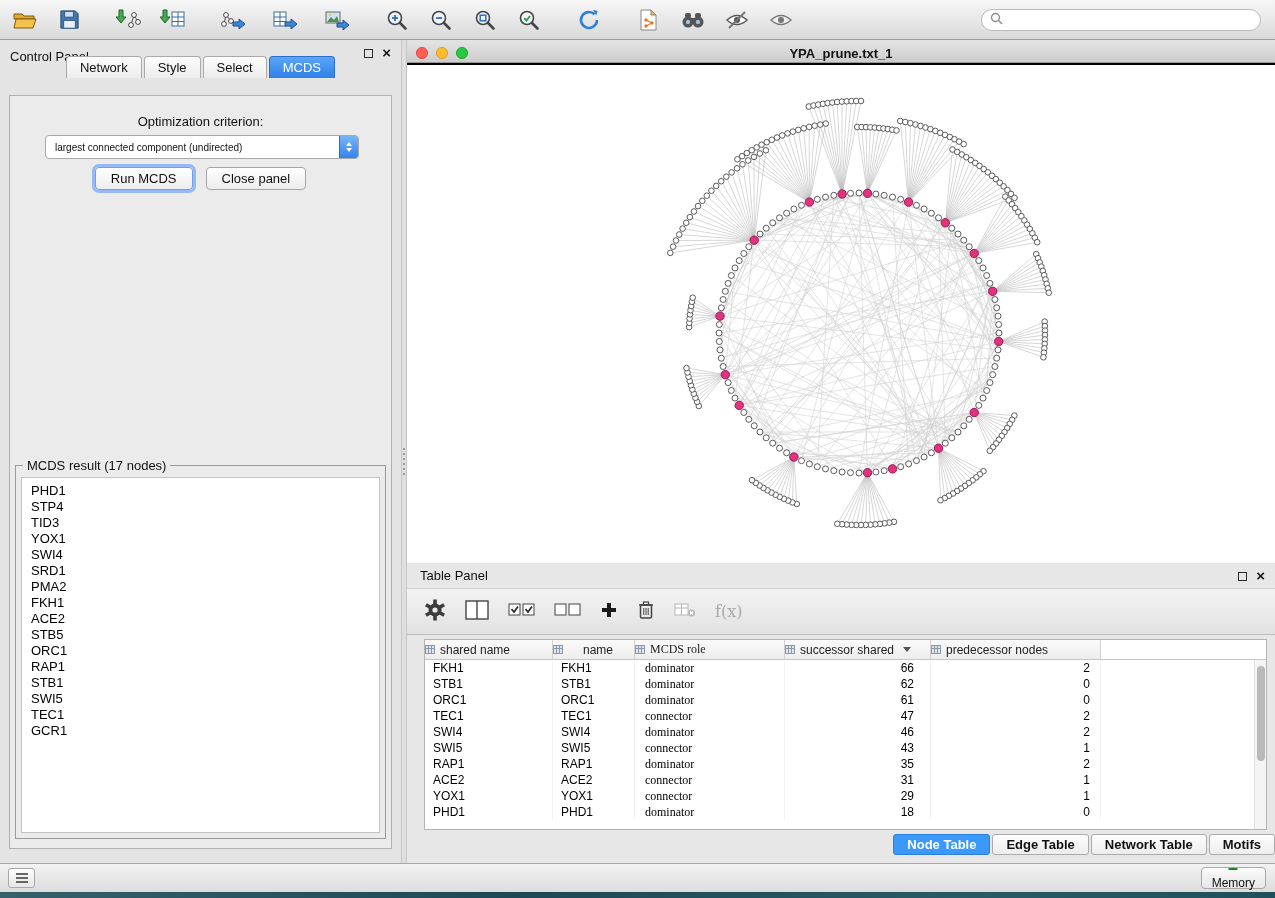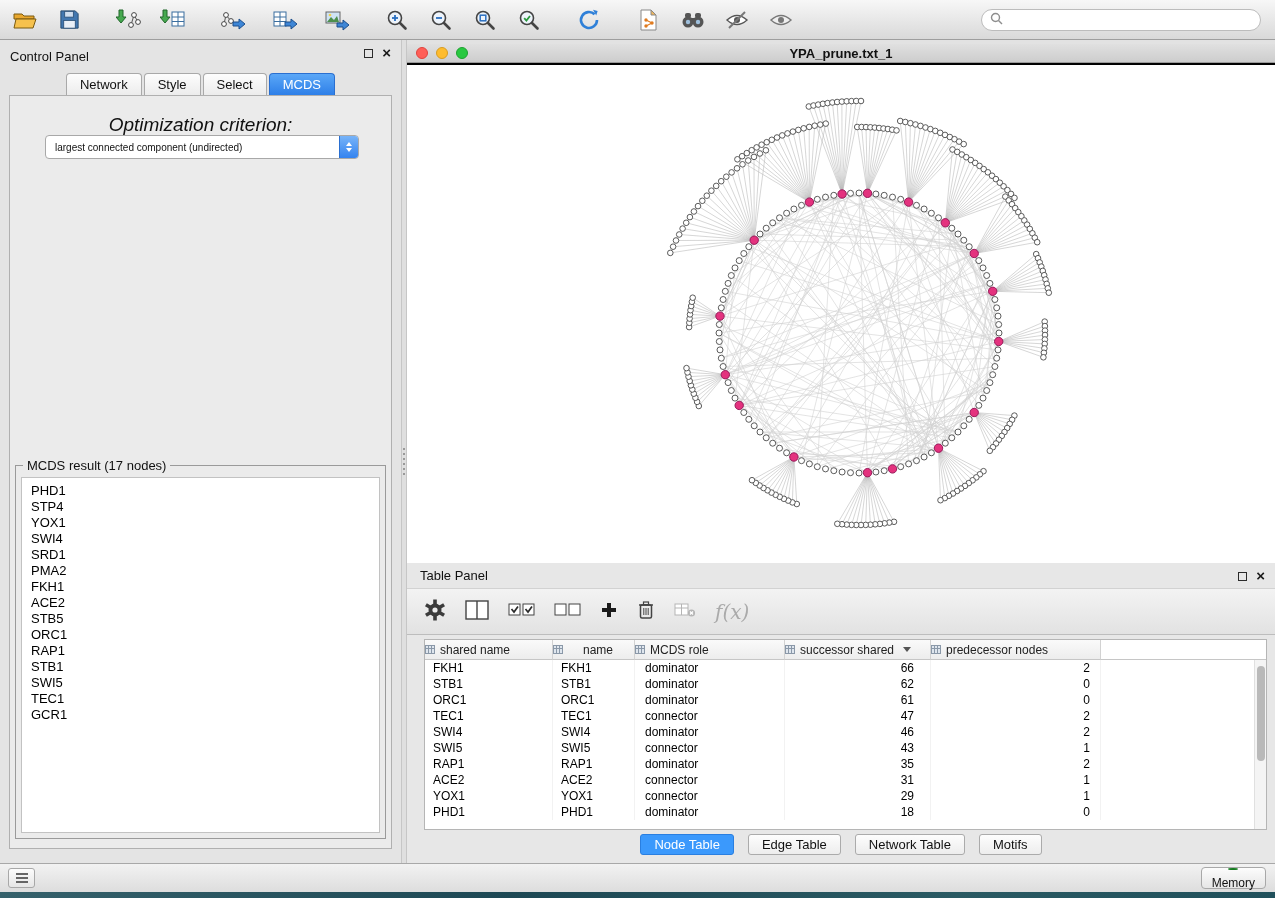--- a/index.html
+++ b/index.html
@@ -16,27 +16,27 @@
   .search { position:absolute; right:14px; top:9px; width:280px; height:22px; background:#fff;
     border:1px solid #bcbcbc; border-radius:12px; display:flex; align-items:center; padding:0 8px; gap:5px; }
   .search input { border:none; outline:none; flex:1; font-size:12px; font-family:"Liberation Sans",sans-serif; background:transparent; }
 
   
   .control-panel { position:absolute; left:0; top:40px; width:401px; bottom:35px; background:#e4e4e4; }
   .cp-title { position:absolute; left:10px; top:9px; font-size:13px; color:#111; }
   .win-btns { position:absolute; right:10px; top:8px; display:flex; align-items:center; gap:9px; }
   .float-ic { width:9px; height:9px; border:1.5px solid #2b2b2b; display:inline-block; }
   .close-ic { font-size:15px; font-weight:900; color:#1a1a1a; line-height:10px; }
-  .cp-tabs { position:absolute; top:33px; left:0; right:0; display:flex; justify-content:center; }
+  .cp-tabs { position:absolute; top:16px; left:0; right:0; display:flex; justify-content:center; }
   .tab { padding:3px 13px; font-size:13px; color:#111; background:linear-gradient(#fdfdfd,#ececec);
     border:1px solid #a9a9a9; border-bottom:none; border-radius:4px 4px 0 0; margin:0 1px; }
   .tab.active { background:linear-gradient(#5aa7f7,#2e7fe8); color:#fff; border-color:#2a6fd0; }
   .cp-content { position:absolute; left:9px; right:9px; top:55px; bottom:14px;
     background:#ebebeb; border:1px solid #b0b0b0; }
-  .opt-label { margin-top:18px; text-align:center; font-size:19px; color:#111;font-style:italic; }
+  .opt-label { margin-top:18px; text-align:center; font-size:13px; color:#111; }
   .dropdown { position:absolute; left:35px; width:314px; top:39px; height:24px; background:#fff;
     border:1px solid #a8a8a8; border-radius:4px; display:flex; align-items:center; overflow:hidden; }
   .dd-text { flex:1; padding:0 9px; font-size:10px; white-space:nowrap; overflow:hidden; color:#111; }
   .dd-stepper { width:19px; height:24px; background:linear-gradient(#7ab6f9,#3181ef);
     display:flex; flex-direction:column; align-items:center; justify-content:center; border-left:1px solid #2a6fd0; }
   .dd-up { width:0; height:0; border-left:3.5px solid transparent; border-right:3.5px solid transparent; border-bottom:4.5px solid #fff; margin-bottom:2px; }
   .dd-down { width:0; height:0; border-left:3.5px solid transparent; border-right:3.5px solid transparent; border-top:4.5px solid #fff; }
   .btn-row { position:absolute; top:71px; left:0; right:0; display:flex; justify-content:center; gap:13px; }
   .btn { padding:3px 15px; font-size:13px; color:#111; background:linear-gradient(#ffffff,#ececec);
     border:1px solid #a6a6a6; border-radius:4px; }
@@ -63,35 +63,35 @@
   .light.yellow { background:#febc2e; border:1px solid #d89c21; }
   .light.green { background:#28c840; border:1px solid #1da22f; }
   .nv-canvas { position:absolute; top:19px; left:0; right:0; bottom:0; background:#fff; border-top:2px solid #000; overflow:hidden; }
 
   
   .table-panel { position:absolute; left:407px; top:563px; width:868px; height:300px; background:#e7e7e7; }
   .tp-header { height:25px; position:relative; display:flex; align-items:center; padding-left:13px; font-size:13px; color:#111; }
   .tp-toolbar { position:absolute; top:25px; left:0; right:0; height:47px;
     background:linear-gradient(#f3f3f3,#e2e2e2); border-top:1px solid #d2d2d2; border-bottom:1px solid #bdbdbd;
     display:flex; align-items:center; padding-left:17px; gap:19px; }
-  .fx { font-family:"DejaVu Serif", serif; font-style:italic; font-size:20px; color:#aaa; }
+  .fx { font-family:"DejaVu Serif", serif; font-size:16px; color:#aaa; }
   .tp-tablewrap { position:absolute; left:17px; right:8px; top:76px; bottom:33px; background:#fff; border:1px solid #b5b5b5; overflow:hidden; }
   .thead { display:flex; height:20px; background:linear-gradient(#fafafa,#ececec); font-size:12px; color:#222; }
   .th { display:flex; align-items:center; gap:5px; border-right:1px solid #d2d2d2; border-bottom:1px solid #c6c6c6; height:20px; }
   .th-empty { flex:1; border-bottom:1px solid #c6c6c6; background:#fff; }
-  .c1 { width:128px; } .c2 { width:82px;gap:20px; } .c3 { width:150px; } .c4 { width:146px; } .c5 { width:170px; }
+  .c1 { width:128px; } .c2 { width:82px;gap:20px; } .c3 { width:150px;font-family:Liberation Serif, serif; } .c4 { width:146px; } .c5 { width:170px; }
   .chev { width:0; height:0; border-left:4px solid transparent; border-right:4px solid transparent; border-top:5px solid #555; margin-left:4px; }
   .tbody { position:absolute; top:20px; left:0; right:12px; bottom:0; overflow:hidden; font-size:12px; color:#000; }
   .trow { display:flex; height:16px; align-items:center; }
   .td { display:flex; align-items:center; height:16px; border-right:1px solid #f2f2f2; }
   .td.c1 { padding-left:8px; } .td.c2 { padding-left:8px; } .td.c3 { padding-left:10px; }
   .td.c4 { justify-content:flex-end; padding-right:16px; } .td.c5 { justify-content:flex-end; padding-right:10px; }
   .vscroll { position:absolute; right:0; top:20px; bottom:0; width:12px; background:#f4f4f4; border-left:1px solid #e0e0e0; }
   .thumb { position:absolute; top:6px; left:2px; width:8px; height:95px; background:#b9b9b9; border-radius:4px; }
-  .tp-tabs { position:absolute; bottom:8px; left:0; right:0; display:flex; justify-content:center; gap:14px; }
+  .tp-tabs { position:absolute; bottom:8px; left:0; right:0; display:flex; justify-content:flex-end; gap:2px;font-weight:bold; }
   .ttab { padding:2px 13px; font-size:13px; color:#111; background:linear-gradient(#fdfdfd,#ededed);
     border:1px solid #ababab; border-radius:3px; }
   .ttab.active { background:#3b99fc; border-color:#2a7fe0; color:#fff; }
 
   
   .status-bar { position:absolute; left:0; right:0; top:863px; height:29px;
     background:linear-gradient(#f2f2f2,#dddddd); border-top:1px solid #a8a8a8; }
   .sb-left-btn { position:absolute; left:8px; top:4px; width:27px; height:20px; border:1px solid #a8a8a8; border-radius:3px;
     background:linear-gradient(#fcfcfc,#e6e6e6); display:flex; align-items:center; justify-content:center; }
   .memory-btn { position:absolute; right:9px; top:3px; height:22px; padding:0 10px; border:1px solid #a8a8a8; border-radius:4px;
@@ -264,25 +264,30 @@
     </div>
     <div class="cp-content">
       <div class="opt-label">Optimization criterion:</div>
       <div class="dropdown">
         <span class="dd-text">largest connected component (undirected)</span>
         <span class="dd-stepper">
             <span class="dd-up"></span>
             <span class="dd-down"></span>
           </span>
       </div>
+      <div class="btn-row">
+        <button class="btn focus">Run MCDS</button>
+        <button class="btn">Close panel</button>
+      </div>
       <div class="result-fs">
         <span class="legend">MCDS result (17 nodes)</span>
         <div class="result-list">
             <div class="list-item">PHD1</div>
             <div class="list-item">STP4</div>
+            <div class="list-item">TID3</div>
             <div class="list-item">YOX1</div>
             <div class="list-item">SWI4</div>
             <div class="list-item">SRD1</div>
             <div class="list-item">PMA2</div>
             <div class="list-item">FKH1</div>
             <div class="list-item">ACE2</div>
             <div class="list-item">STB5</div>
             <div class="list-item">ORC1</div>
             <div class="list-item">RAP1</div>
             <div class="list-item">STB1</div>

